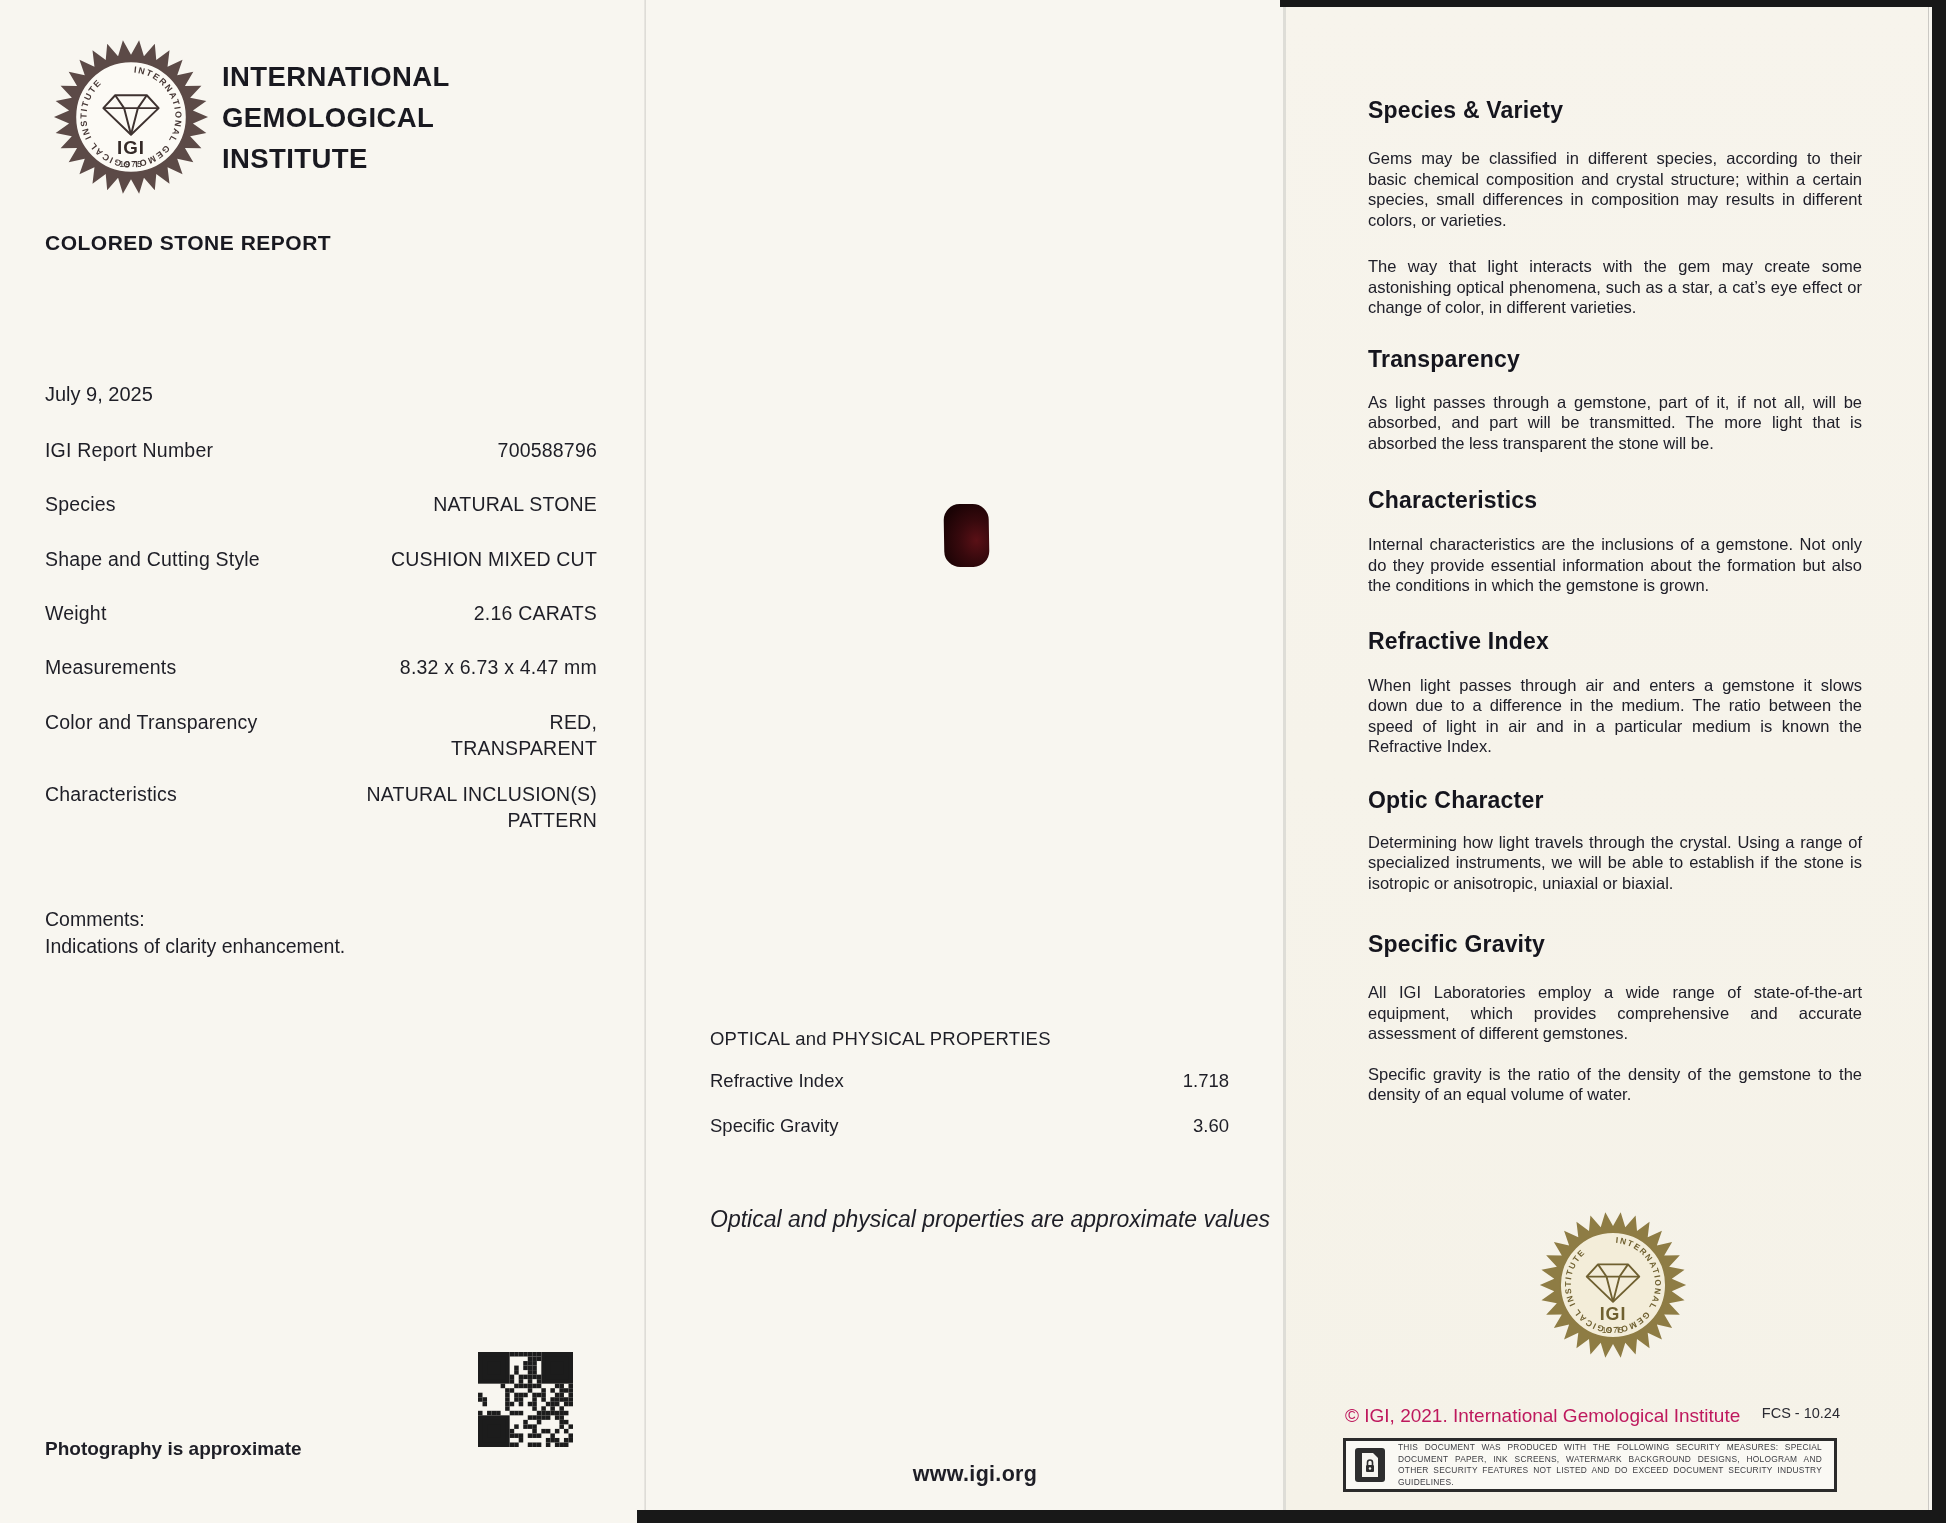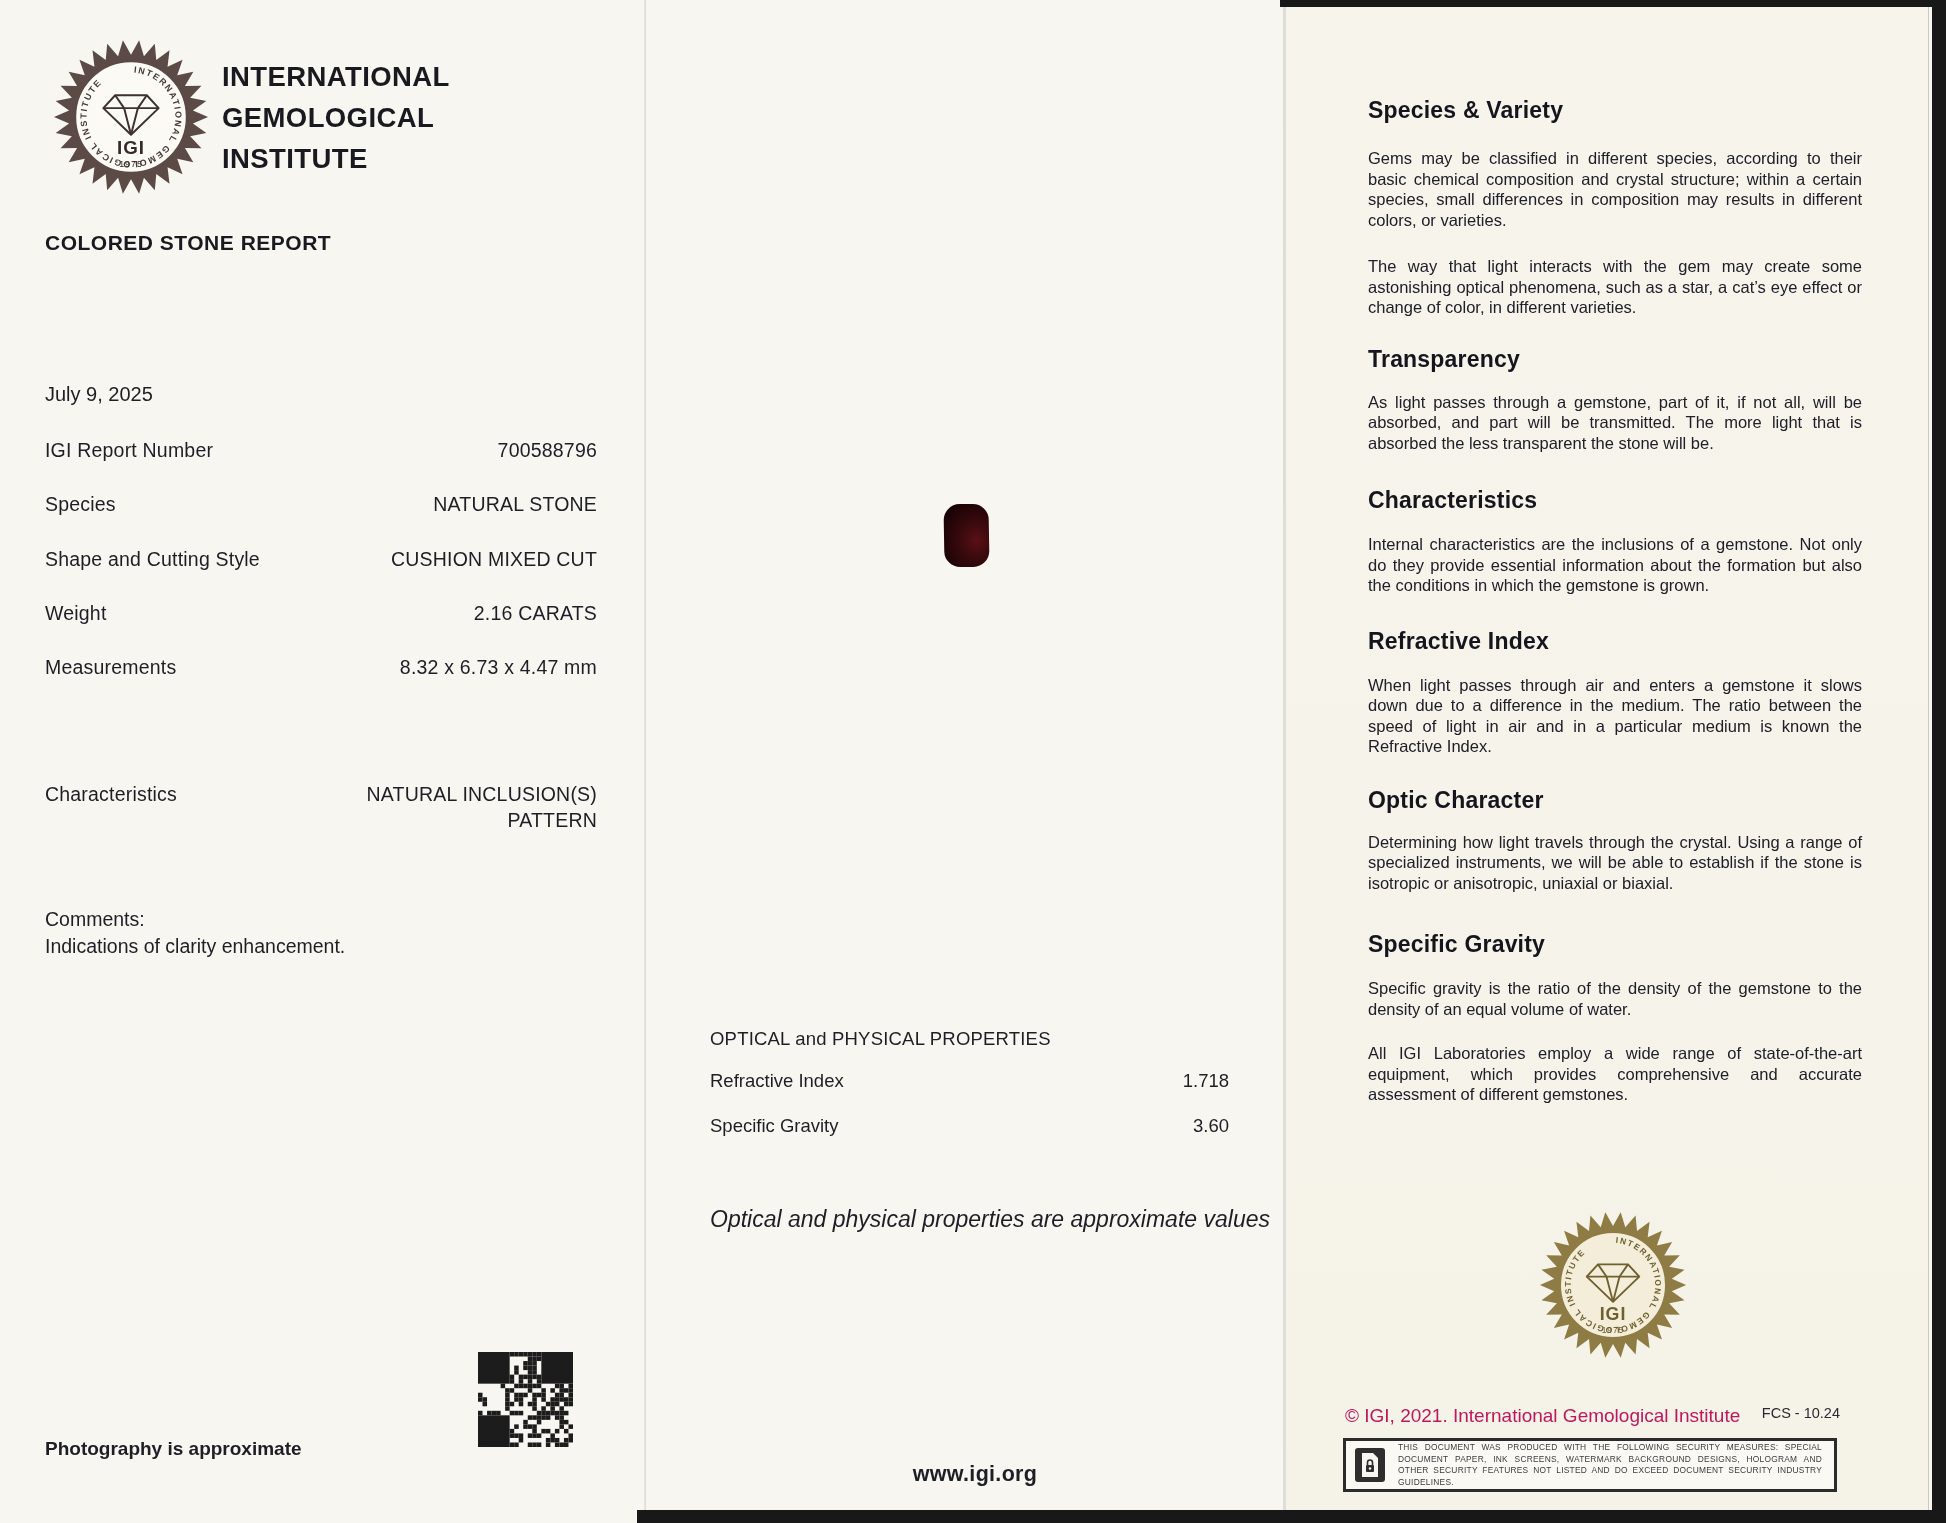--- a/index.html
+++ b/index.html
@@ -110,20 +110,27 @@
     <span>Shape and Cutting Style</span>
     <span class="val">CUSHION MIXED CUT</span>
   </div>
   <div class="abs frow" style="top:600px">
     <span>Weight</span>
     <span class="val">2.16 CARATS</span>
   </div>
   <div class="abs frow" style="top:654px">
     <span>Measurements</span>
     <span class="val">8.32 x 6.73 x 4.47 mm</span>
+  </div>
+  <div class="abs frow" style="top:709px">
+    <span>Color and Transparency</span>
+    <span class="val">
+      <span style="display:block">RED,</span>
+      <span style="display:block">TRANSPARENT</span>
+    </span>
   </div>
   <div class="abs frow" style="top:781px">
     <span>Characteristics</span>
     <span class="val">
       <span style="display:block">NATURAL INCLUSION(S)</span>
       <span style="display:block">PATTERN</span>
     </span>
   </div>
 
   <div class="abs comments">
@@ -318,22 +325,22 @@
     <h3 style="margin-top:34px">Characteristics</h3>
     <p style="margin-top:20px">Internal characteristics are the inclusions of a gemstone. Not only do they provide essential information about the formation but also the conditions in which the gemstone is grown.</p>
 
     <h3 style="margin-top:32px">Refractive Index</h3>
     <p style="margin-top:20px">When light passes through air and enters a gemstone it slows down due to a difference in the medium. The ratio between the speed of light in air and in a particular medium is known the Refractive Index.</p>
 
     <h3 style="margin-top:30px">Optic Character</h3>
     <p style="margin-top:18px">Determining how light travels through the crystal. Using a range of specialized instruments, we will be able to establish if the stone is isotropic or anisotropic, uniaxial or biaxial.</p>
 
     <h3 style="margin-top:38px">Specific Gravity</h3>
+    <p style="margin-top:24px">All IGI Laboratories employ a wide range of state-of-the-art equipment, which provides comprehensive and accurate assessment of different gemstones.</p>
     <p style="margin-top:20px">Specific gravity is the ratio of the density of the gemstone to the density of an equal volume of water.</p>
-    <p style="margin-top:24px">All IGI Laboratories employ a wide range of state-of-the-art equipment, which provides comprehensive and accurate assessment of different gemstones.</p>
   </div>
 
   <svg class="abs seal gold" style="left:1538px;top:1210px" width="150" height="150" viewBox="0 0 160 160">
     <polygon class="spikes" points="158.0,80.0 142.7,86.6 156.3,96.2 139.9,99.5 151.3,111.7 134.6,111.5 143.1,125.8 126.8,122.2 132.2,138.0 117.0,131.0 119.0,147.5 105.6,137.6 104.1,154.2 93.1,141.6 88.2,157.6 80.0,143.0 71.8,157.6 66.9,141.6 55.9,154.2 54.4,137.6 41.0,147.5 43.0,131.0 27.8,138.0 33.2,122.2 16.9,125.8 25.4,111.5 8.7,111.7 20.1,99.5 3.7,96.2 17.3,86.6 2.0,80.0 17.3,73.4 3.7,63.8 20.1,60.5 8.7,48.3 25.4,48.5 16.9,34.2 33.2,37.8 27.8,22.0 43.0,29.0 41.0,12.5 54.4,22.4 55.9,5.8 66.9,18.4 71.8,2.4 80.0,17.0 88.2,2.4 93.1,18.4 104.1,5.8 105.6,22.4 119.0,12.5 117.0,29.0 132.2,22.0 126.8,37.8 143.1,34.2 134.6,48.5 151.3,48.3 139.9,60.5 156.3,63.8 142.7,73.4"></polygon>
     <circle class="inner" cx="80" cy="80" r="56.5"></circle>
     <path id="ring2" d="M 80,35 A 45,45 0 1 1 79.9,35" fill="none"></path>
     <text class="ringtext"><textPath href="#ring2" startOffset="1%">INTERNATIONAL GEMOLOGICAL INSTITUTE</textPath></text>
     <g class="glyph">
       <path d="M64,58 h32 l12,13 -28,27 -28,-27 z"></path>
       <path d="M52,71 h56 M64,58 l9,13 M96,58 l-9,13 M73,71 l7,27 M87,71 l-7,27"></path>

